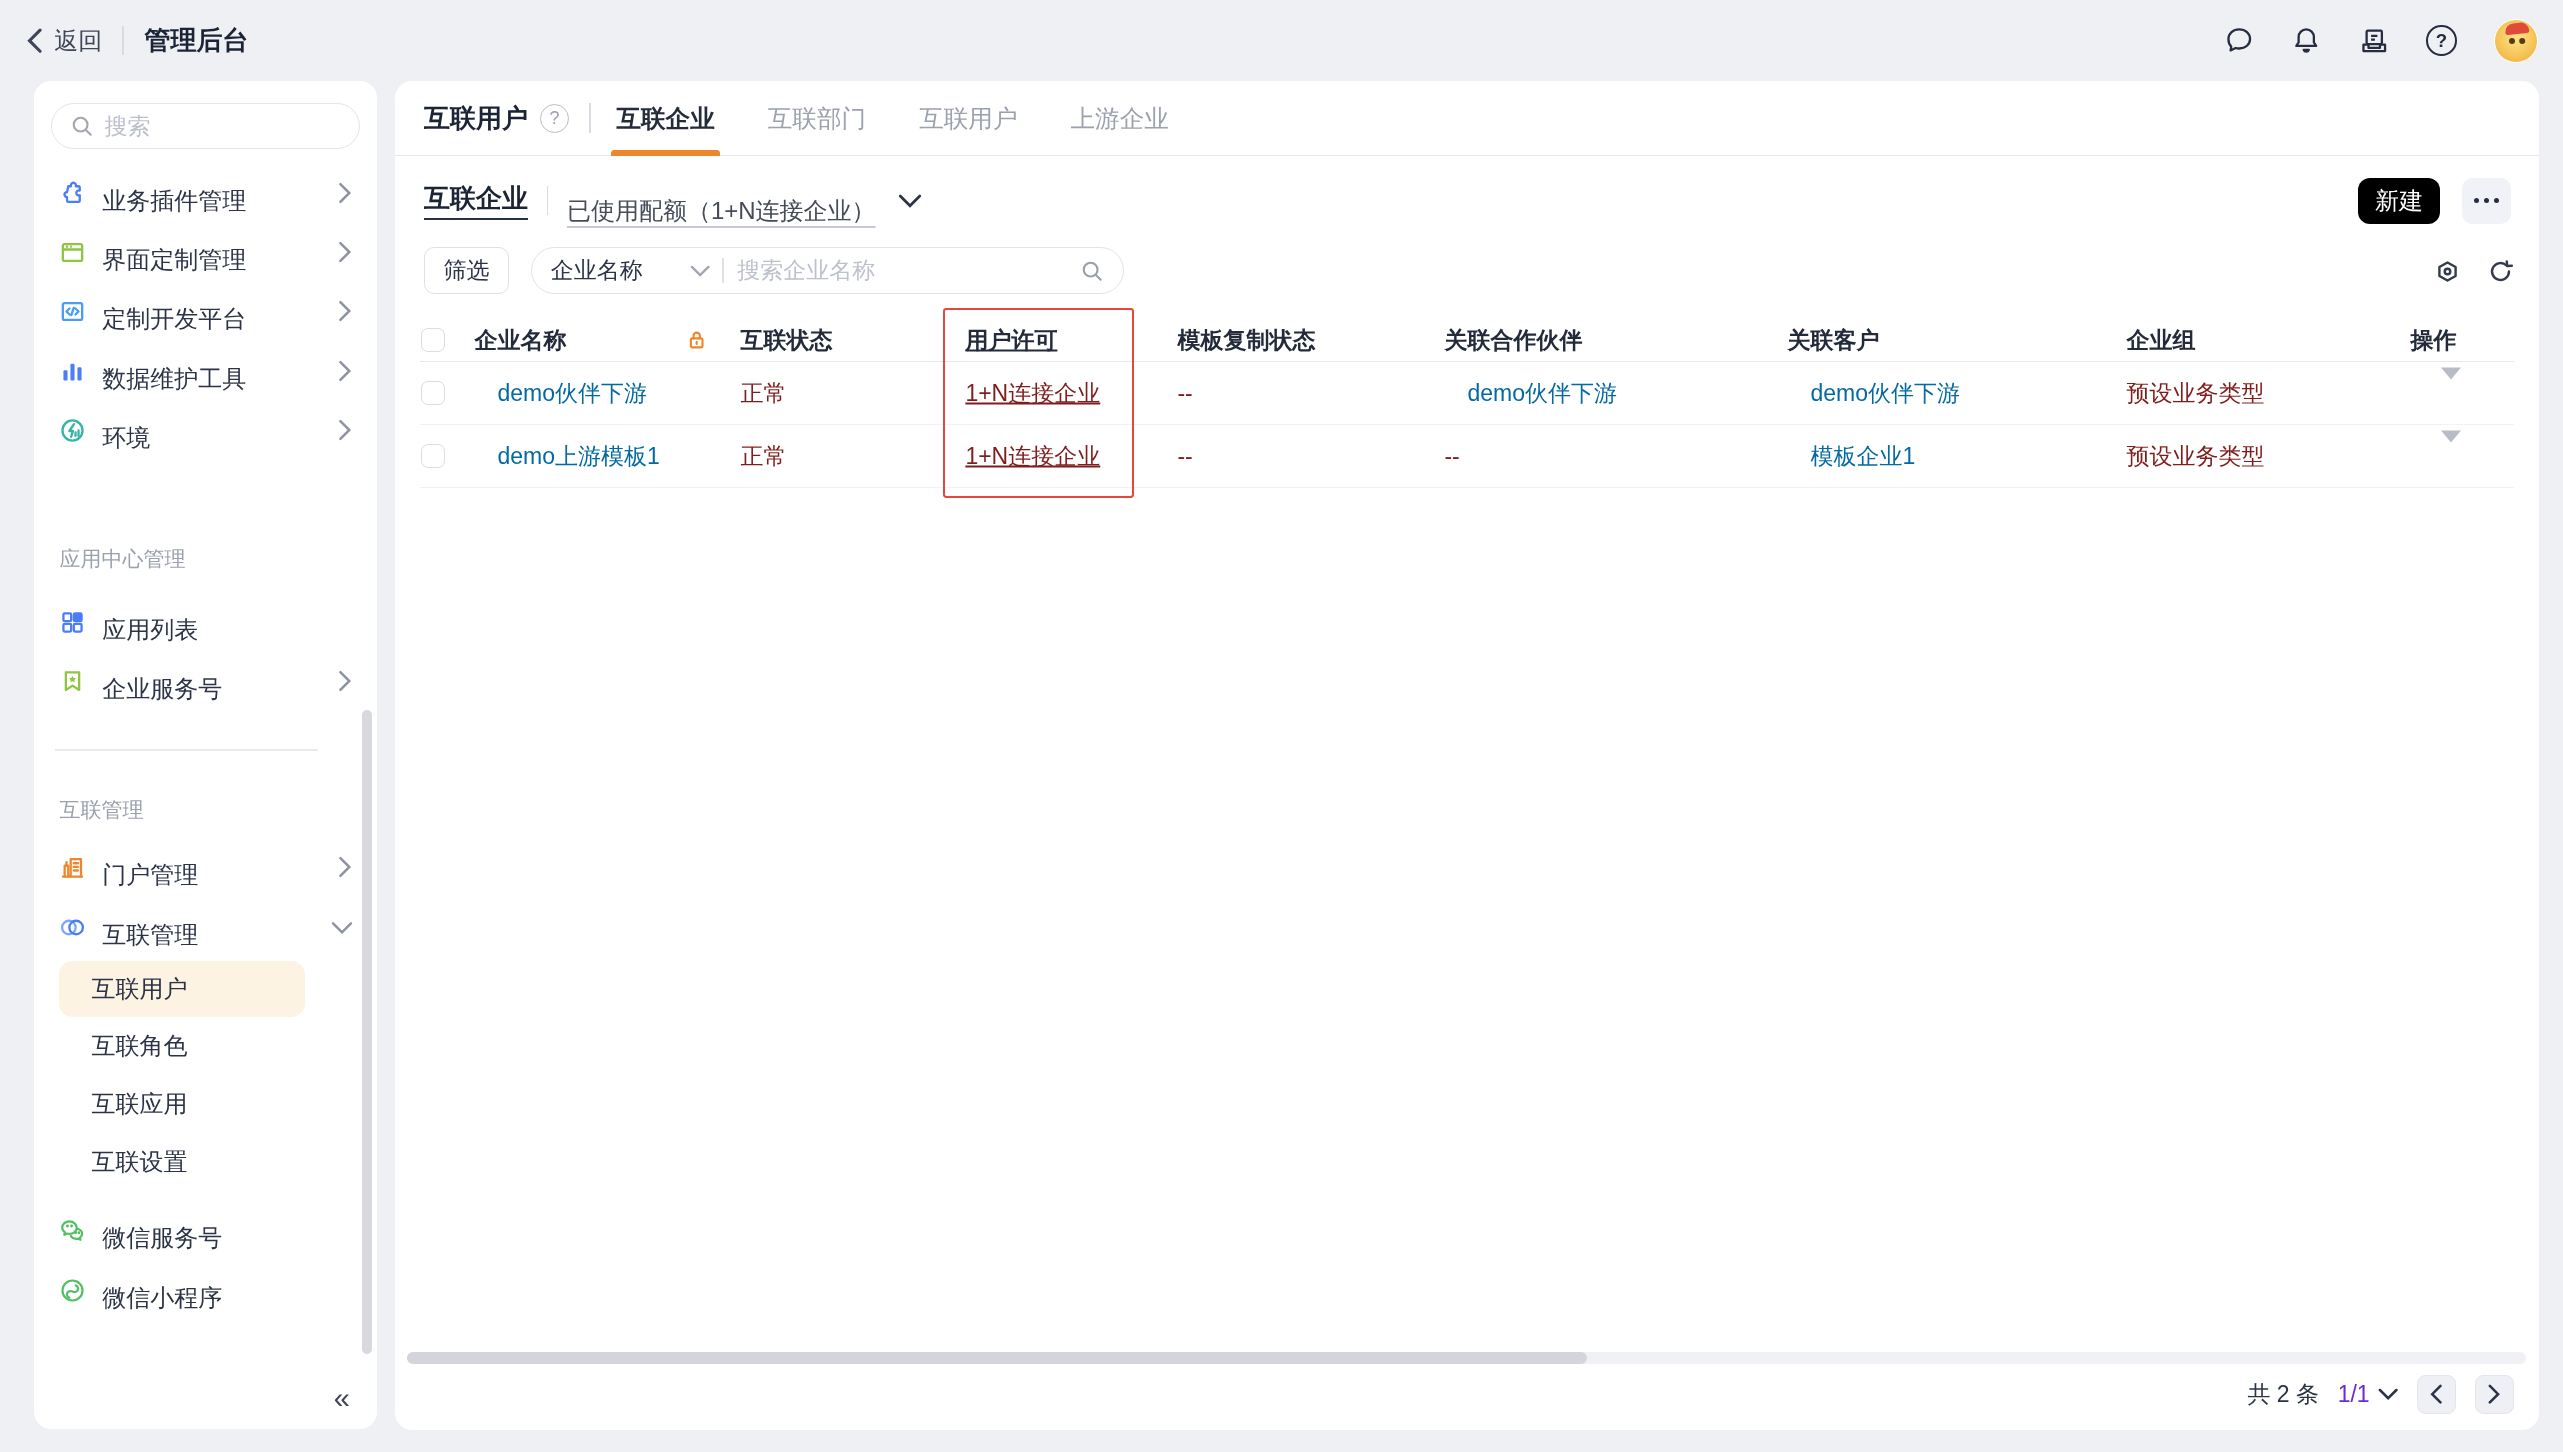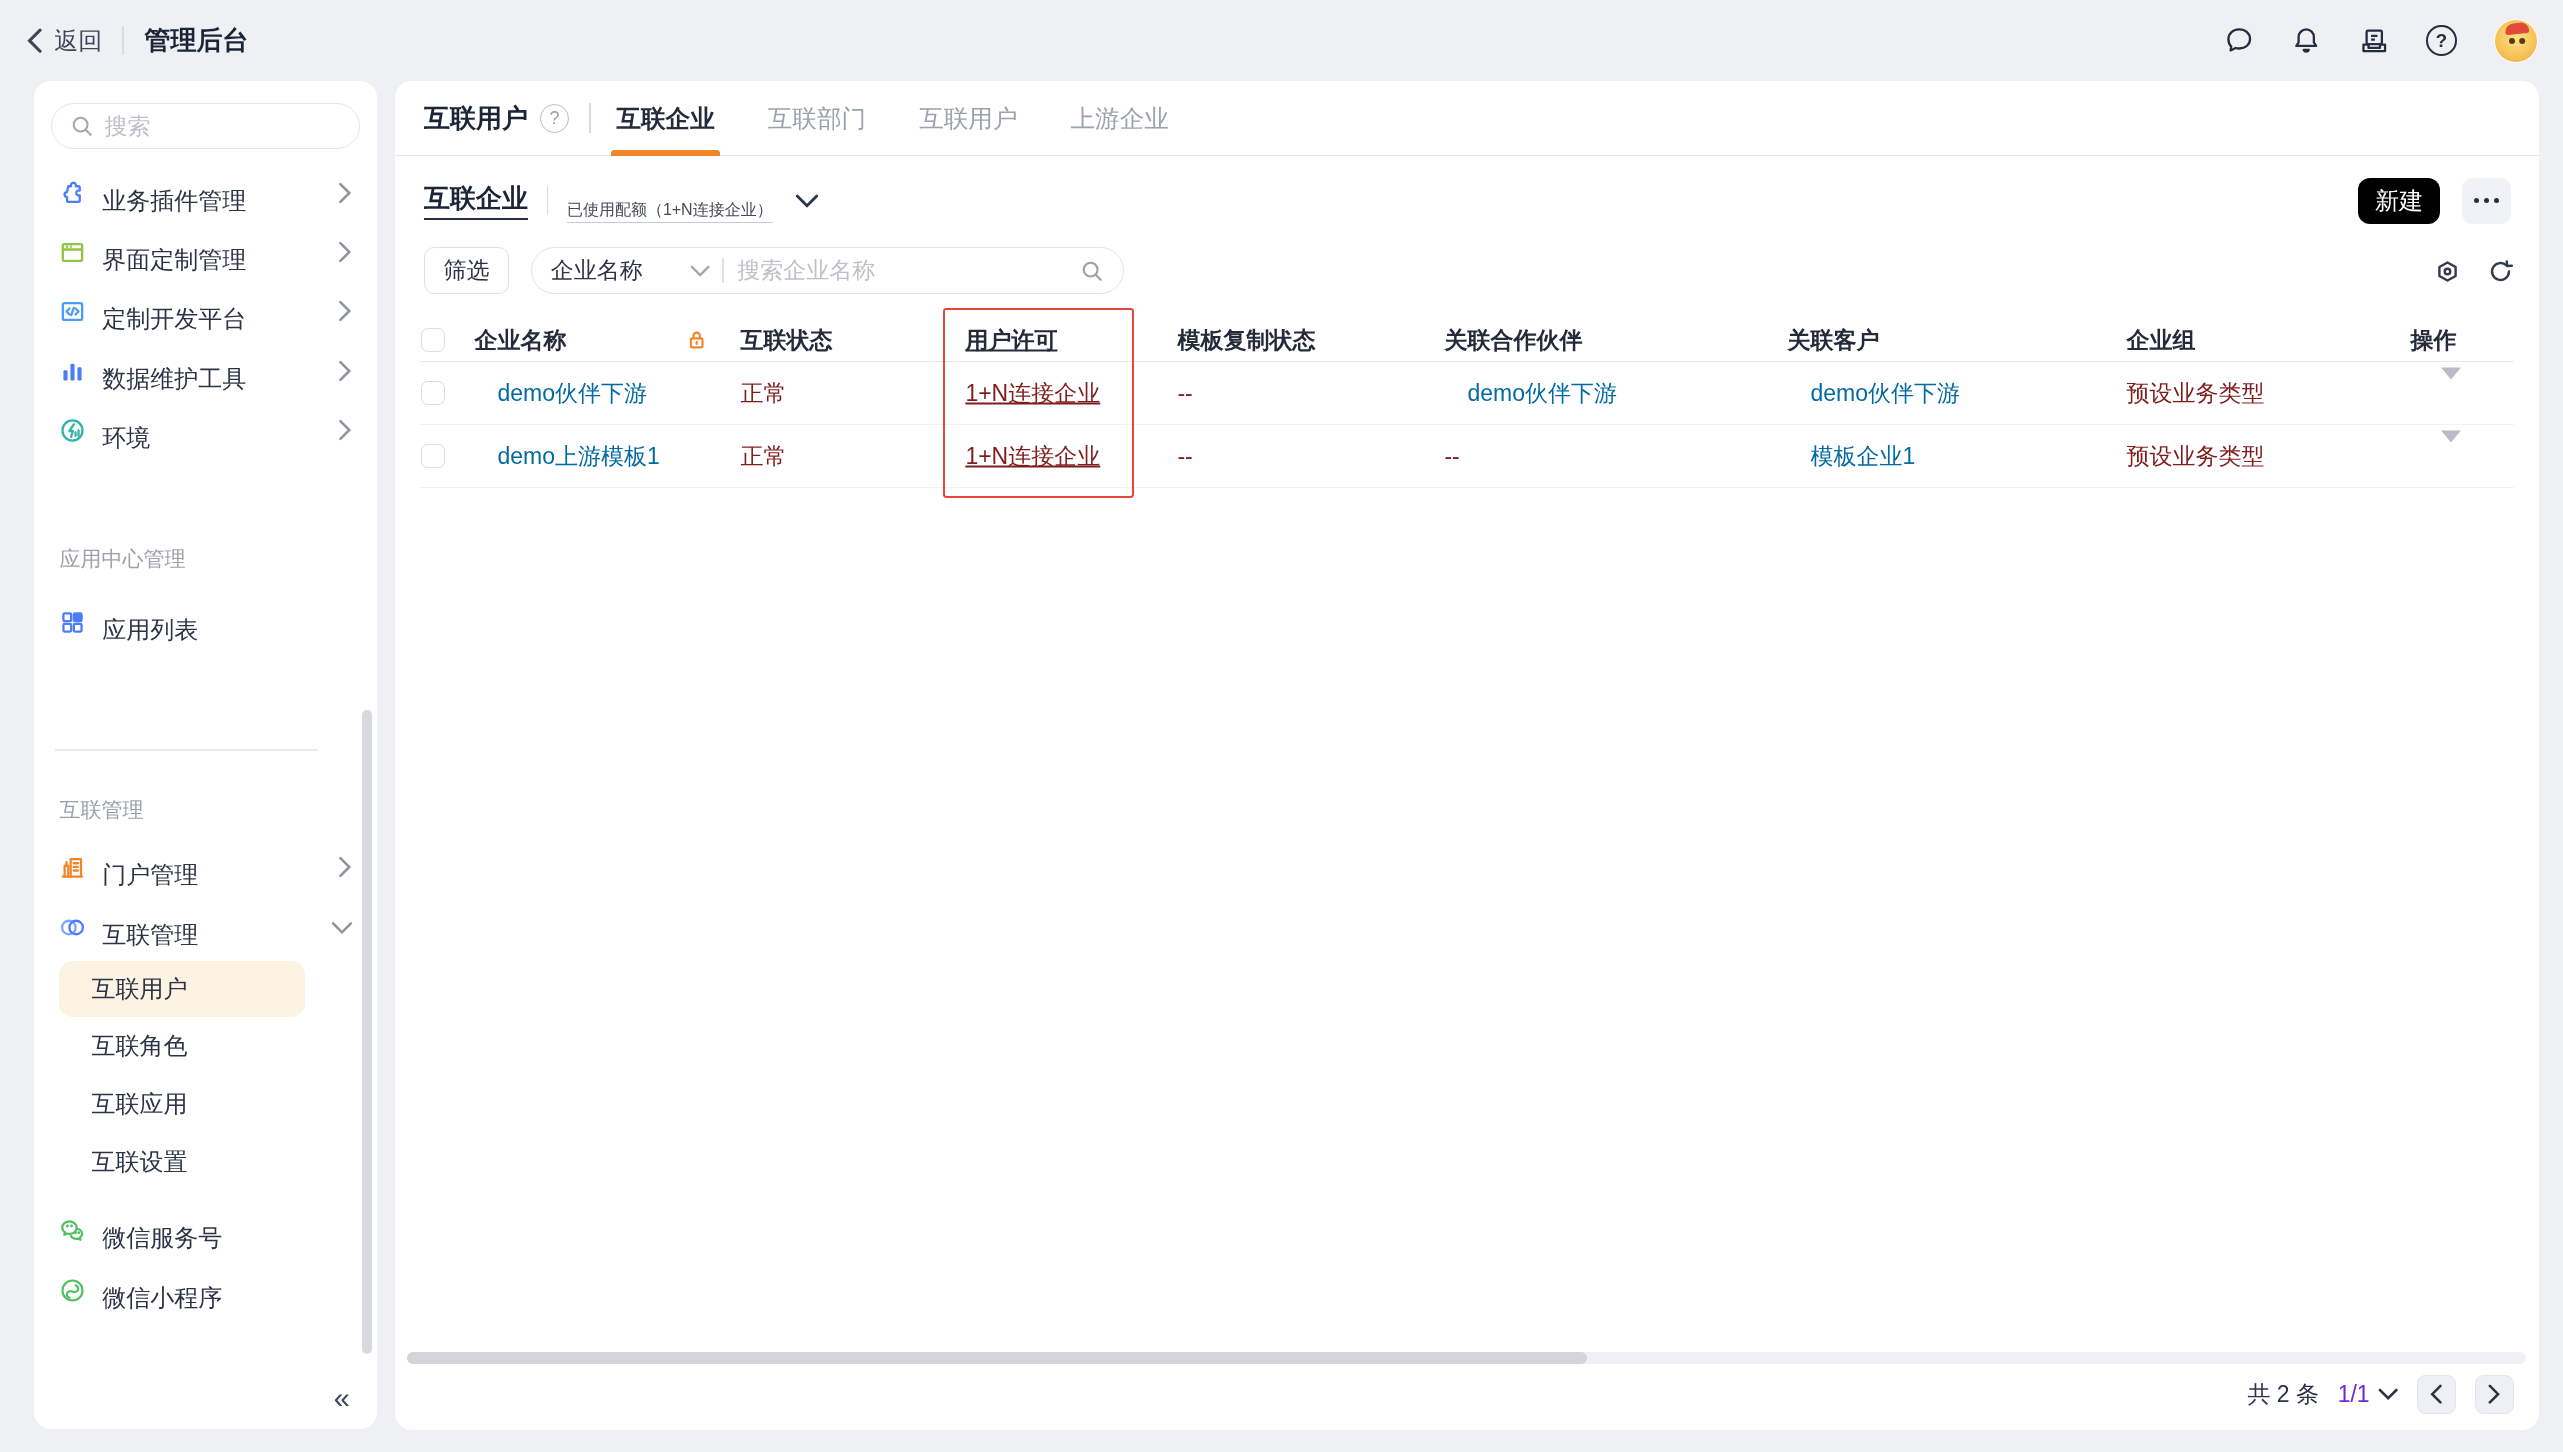--- a/index.html
+++ b/index.html
@@ -67,21 +67,21 @@
   .tab { position:relative; height:75px; display:flex; align-items:center; font-size:24.6px; color:#9ba1ad;
     margin-right:53px; cursor:pointer; }
   .tab.active { color:#242b3a; font-weight:bold; }
   .tab.active::after { content:""; position:absolute; left:-5.1px; right:-5.1px; bottom:0; height:6px;
     background:#f0862c; border-radius:3.4px 3.4px 0 0; }
 
   .toolbar { position:absolute; left:29px; top:95px; width:2087px; height:49px;
     display:flex; align-items:center; }
   .tb2-title { font-size:26px; font-weight:bold; color:#1b2336; border-bottom:2.5px solid #2a3142; padding-bottom:2.5px; cursor:pointer; }
   .tb2-sep { width:1.7px; height:29px; background:#d9dbe1; margin:0 18.6px; }
-  .quota { font-size:16px; color:#454b59; text-decoration:underline; text-decoration-color:#c6cad2; text-underline-offset:6.8px; cursor:pointer;margin-top:20px; }
+  .quota { font-size:24px; color:#454b59; text-decoration:underline; text-decoration-color:#c6cad2; text-underline-offset:6.8px; cursor:pointer;margin-top:20px; }
   .quota-chev { margin-left:22px; color:#2b3346; cursor:pointer; }
   .toolbar-right { margin-left:auto; display:flex; align-items:center; gap:22px; }
   .btn-create { min-width:71px; height:46px; background:#000000; color:#fff; font-size:24px;
     border:none; border-radius:12px; padding:0 17px; cursor:pointer; font-family:inherit; }
   .btn-more { width:49px; height:46px; background:#f1f2f7; border:none; border-radius:10.2px; cursor:pointer;
     display:flex; align-items:center; justify-content:center; gap:5.1px; }
   .btn-more i { width:5.1px; height:5.1px; background:#262d40; border-radius:50%; }
 
   .filter-row { position:absolute; left:29px; top:166px; display:flex; align-items:center; gap:22px; }
   .btn-filter { height:47px; padding:0 18.6px; border:1.7px solid #dde0e6; border-radius:10.2px; background:#fff;
@@ -260,20 +260,34 @@
       <svg width="29" height="29" viewBox="0 0 24 24" fill="none" stroke="#4a7df7" stroke-width="1.9" stroke-linejoin="round">
           <rect x="4.5" y="4.5" width="6.4" height="6.4" rx="1"></rect>
           <rect x="13.1" y="4.5" width="6.4" height="6.4" rx="1" fill="#4a7df7"></rect>
           <rect x="4.5" y="13.1" width="6.4" height="6.4" rx="1"></rect>
           <rect x="13.1" y="13.1" width="6.4" height="6.4" rx="1"></rect>
         </svg>
     </span>
     <span class="lbl">应用列表</span>
   </div>
 
+  <div class="side-item" style="top:573px">
+    <span>
+      <svg width="29" height="29" viewBox="0 0 24 24" fill="none" stroke="#8fc542" stroke-width="1.9" stroke-linejoin="round">
+          <path d="M6.5 4.5h11V19l-5.5-3.6L6.5 19z"></path>
+          <path d="M12 7.2l.9 1.8 2 .3-1.45 1.4.35 2-1.8-.95-1.8.95.35-2L9.1 9.3l2-.3z" fill="#8fc542" stroke="none"></path>
+        </svg>
+    </span>
+    <span class="lbl">企业服务号</span>
+    <span class="side-chev">
+      <svg width="17" height="22" viewBox="0 0 10 16" fill="none" stroke="#8d93a0" stroke-width="1.8" stroke-linecap="round">
+          <path d="M2 1.5 8.5 8 2 14.5"></path>
+        </svg>
+    </span>
+  </div>
 
   <div class="side-div" style="top:668px"></div>
 
   <div class="section-lbl" style="top:715px">互联管理</div>
 
   <div class="side-item" style="top:759px">
     <span>
       <svg width="29" height="29" viewBox="0 0 24 24" fill="none" stroke="#f0862c" stroke-width="1.9" stroke-linejoin="round" stroke-linecap="round">
           <path d="M4 19.5h16"></path>
           <path d="M10.5 19.5V5h8.5v14.5"></path>

